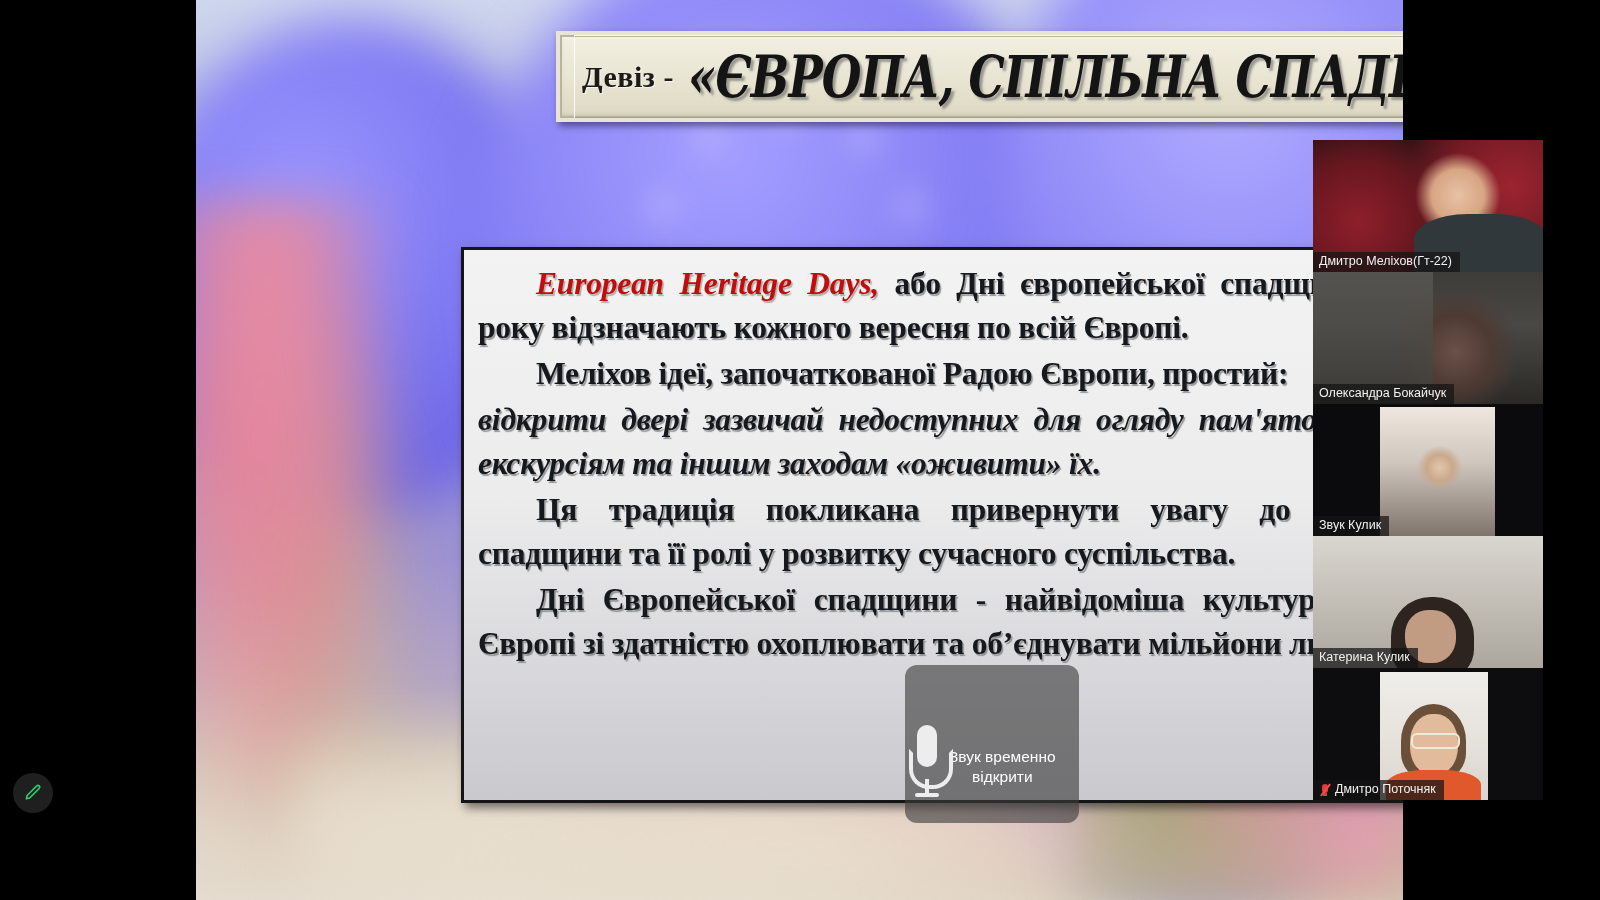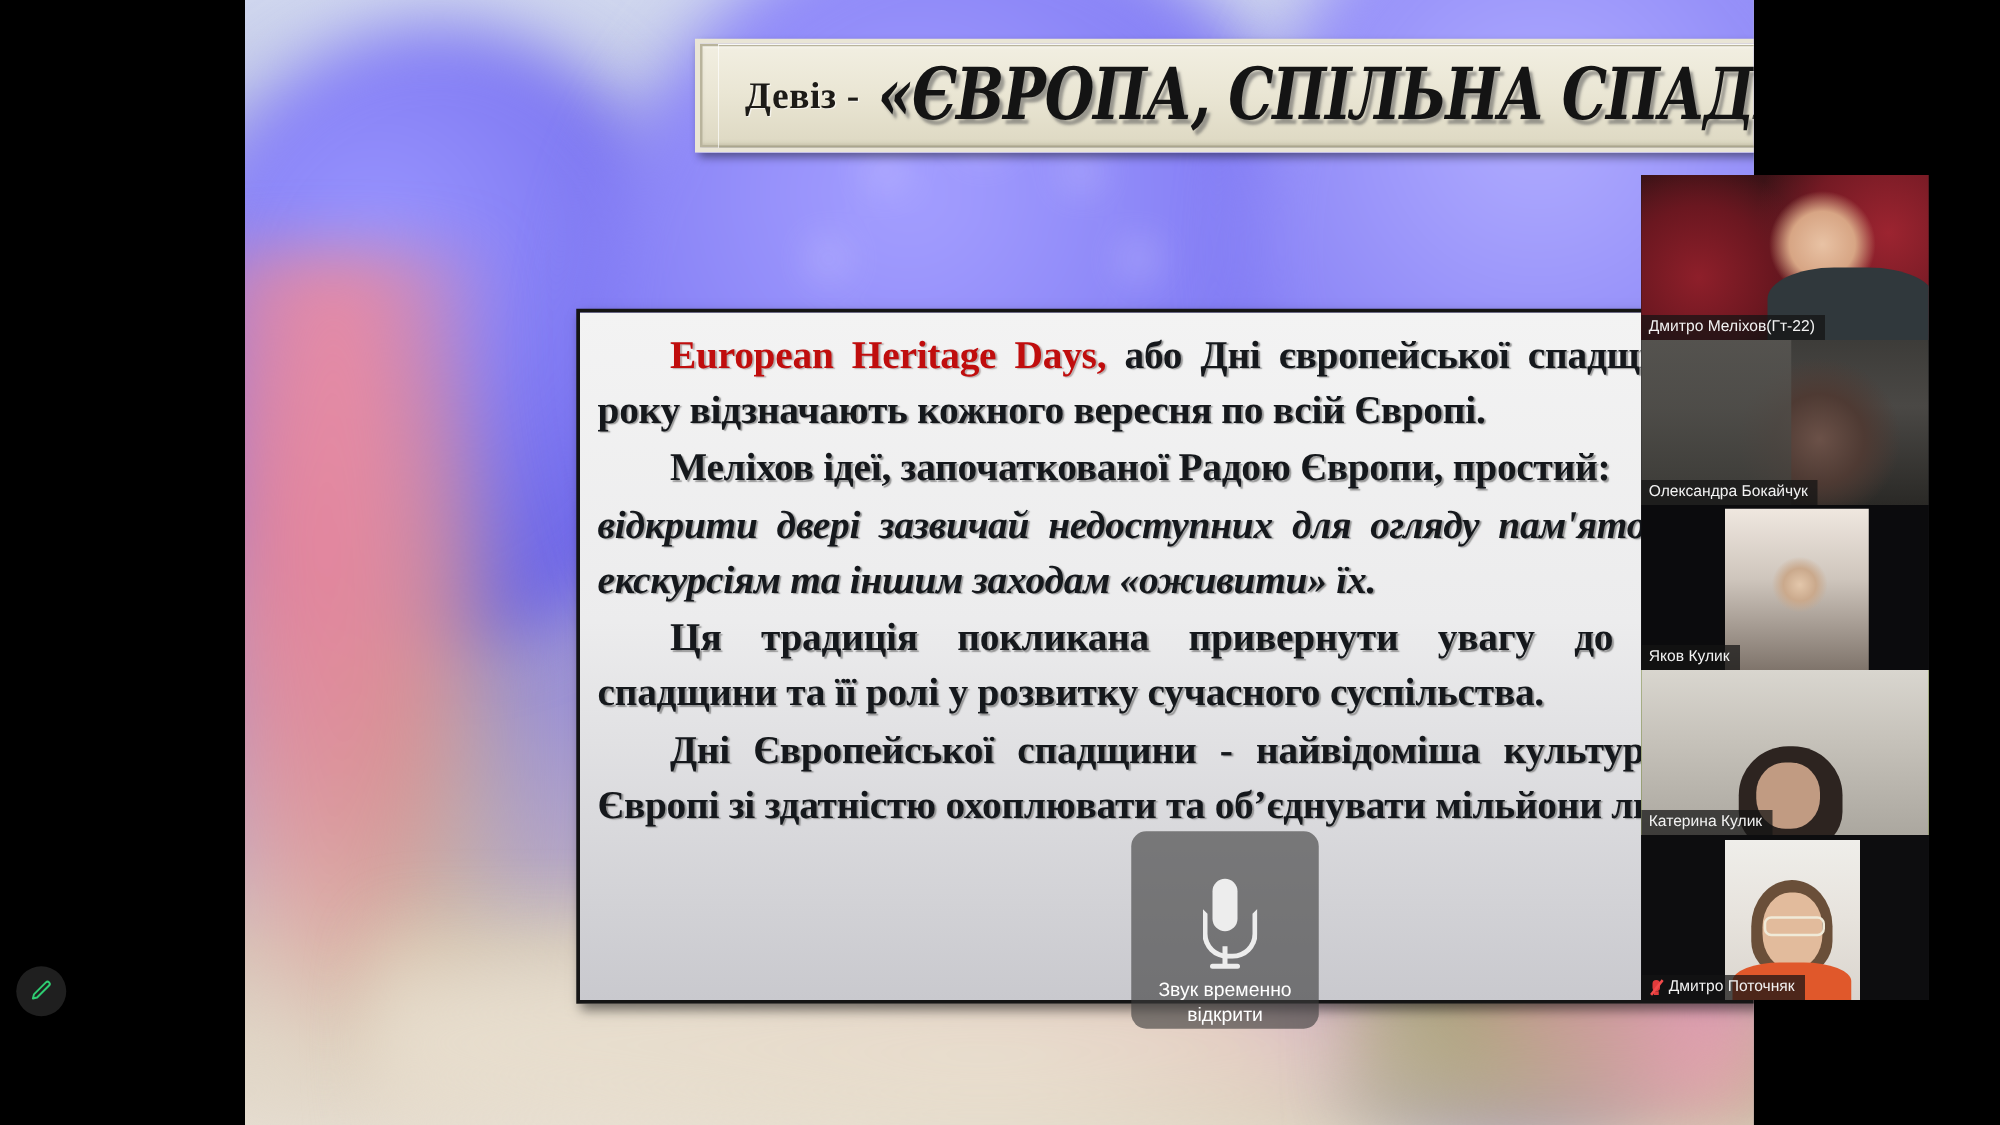--- a/index.html
+++ b/index.html
@@ -64,21 +64,21 @@
       inset 0 -2px 4px rgba(120,115,90,.35),
       3px 4px 7px rgba(0,0,0,.45);
     display:flex;align-items:center;box-sizing:border-box;padding:0 16px 0 14px;
   }
   #banner .inner{
     width:100%;height:100%;display:flex;align-items:center;
     box-shadow:inset 1px 1px 0 rgba(255,255,255,.9), inset -1px -1px 0 rgba(150,145,120,.55);
   }
   .devis{
     font-family:"Liberation Serif",serif;font-weight:bold;font-size:30px;color:#1d1b17;
-    letter-spacing:.5px;margin-left:22px;white-space:nowrap;
+    letter-spacing:.5px;margin-left:8px;white-space:nowrap;
     text-shadow:1px 1px 0 rgba(255,255,255,.6);
   }
   .motto{
     flex:1;text-align:center;white-space:nowrap;
     font-family:"DejaVu Serif",serif;font-weight:bold;font-style:italic;
     font-size:47px;color:#141414;letter-spacing:-1px;
     transform:scaleY(1.22) scaleX(.97);
     text-shadow:3px 3px 2px rgba(90,90,90,.55);
   }
 
@@ -93,29 +93,29 @@
   #textbox p{
     margin:0 0 2px 0;
     font-family:"Liberation Serif",serif;
     font-weight:bold;font-size:31.5px;line-height:44px;
     color:#15181c;text-align:justify;text-indent:58px;
     text-shadow:1.5px 1.5px 1px rgba(120,120,120,.75);
     letter-spacing:-0.2px;
   }
   #textbox p.italic{font-style:italic;text-indent:0;}
   #textbox p:last-child{text-align:justify;}
-  .eng{color:#c00d0d;
+  .eng{color:#c00d0d;font-style:italic;
        text-shadow:1.5px 1.5px 1px rgba(140,120,120,.6);}
   .justify-last{text-align-last:left;}
 
   
   #mic-toast{
-    position:absolute;left:709px;top:665px;width:150px;height:158px;
+    position:absolute;left:709px;top:665px;width:174px;height:158px;
     background:rgba(60,60,60,.62);border-radius:12px;
-    display:flex;flex-direction:column;align-items:center;justify-content:flex-start;
+    display:flex;flex-direction:row;align-items:center;justify-content:flex-start;
     padding-top:38px;box-sizing:border-box;
   }
   #mic-toast .glyph{width:44px;height:76px;position:relative;}
   #mic-toast .cap{position:absolute;left:12px;top:0;width:20px;height:42px;
     background:#ededed;border-radius:10px;}
   #mic-toast .arc{position:absolute;left:4px;top:24px;width:36px;height:32px;
     border:4px solid #ededed;border-top-color:transparent;border-radius:0 0 20px 20px;}
   #mic-toast .stem{position:absolute;left:20px;top:54px;width:4px;height:16px;background:#ededed;}
   #mic-toast .base{position:absolute;left:10px;top:68px;width:24px;height:4px;background:#ededed;border-radius:2px;}
   #mic-toast .label{
@@ -256,21 +256,21 @@
       <div class="name">
         <span>Олександра Бокайчук</span>
       </div>
     </div>
 
     <div class="tile">
       <div class="cam t3">
           <div class="inner"></div>
         </div>
       <div class="name">
-        <span>Яков Кулик</span>
+        <span>Звук Кулик</span>
       </div>
     </div>
 
     <div class="tile active">
       <div class="cam t4">
           <div class="hair"></div>
           <div class="face"></div>
         </div>
       <div class="name">
         <span>Катерина Кулик</span>

